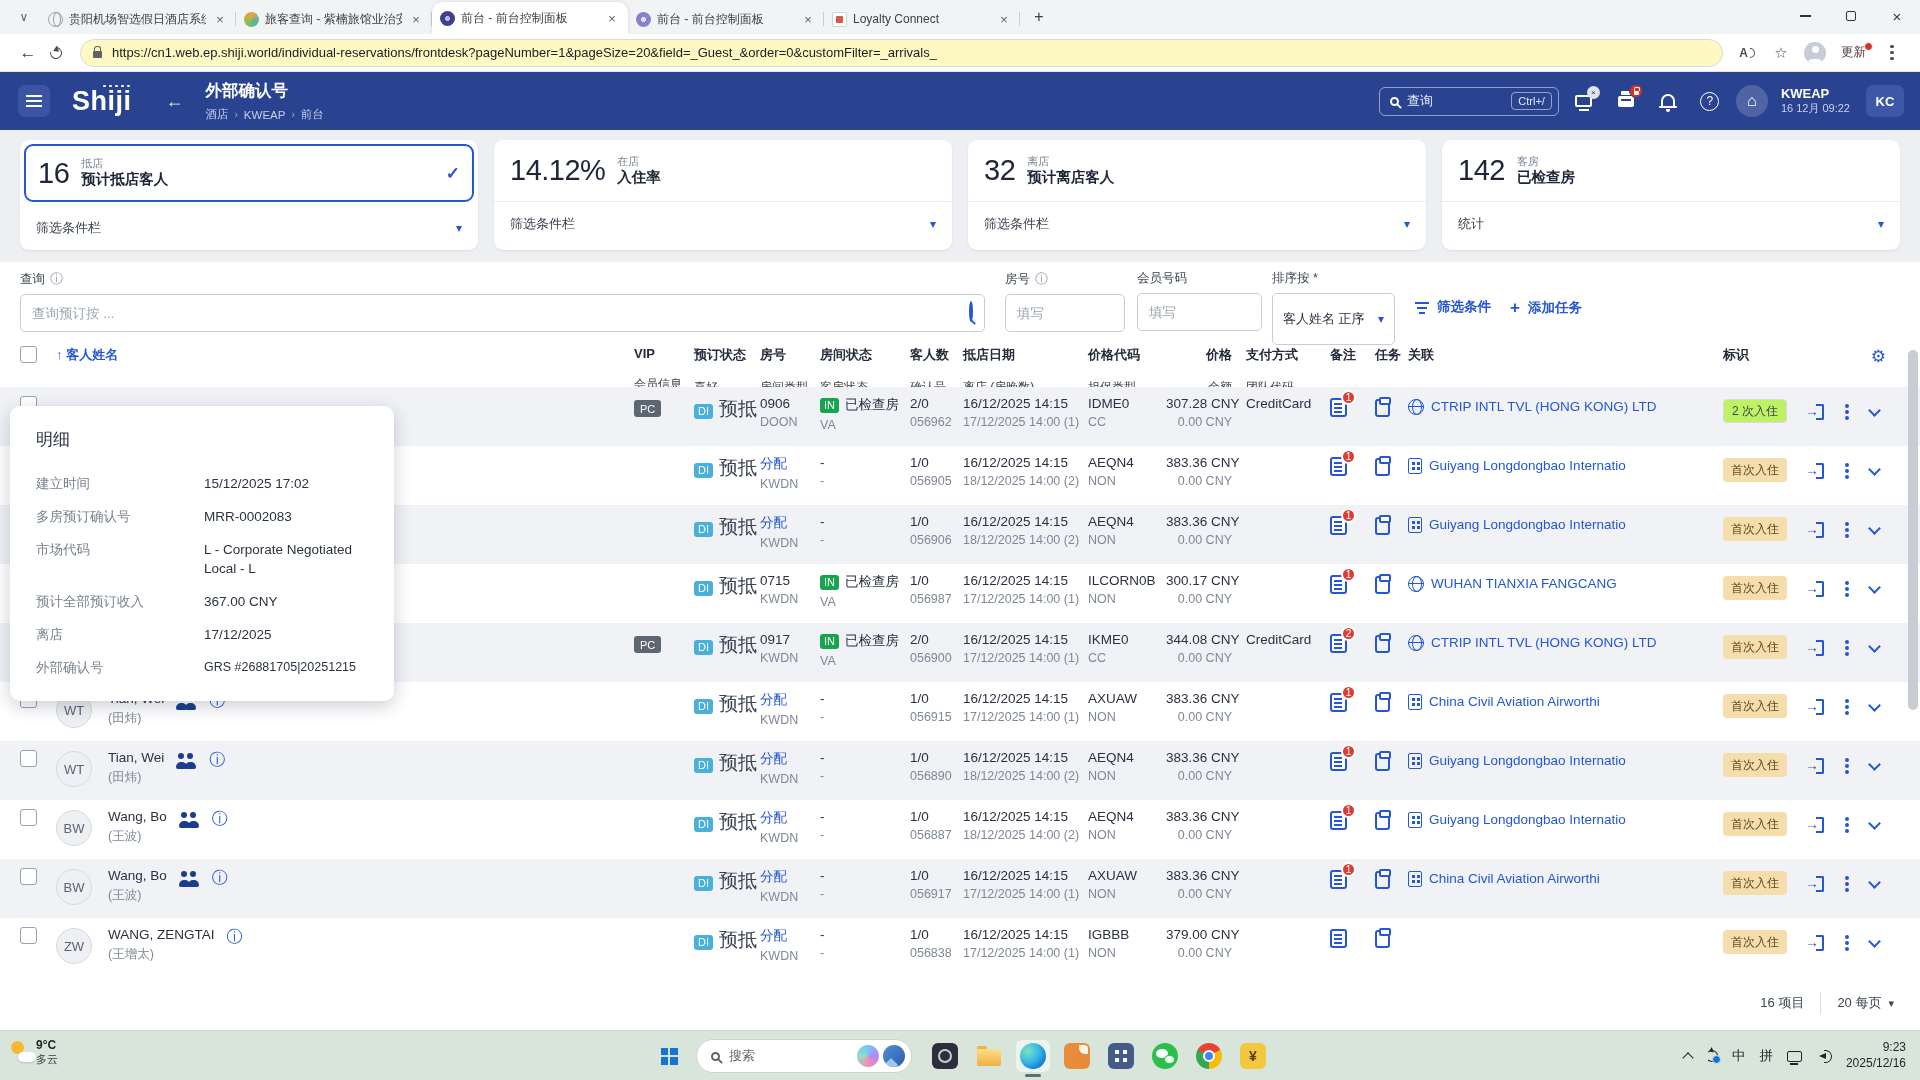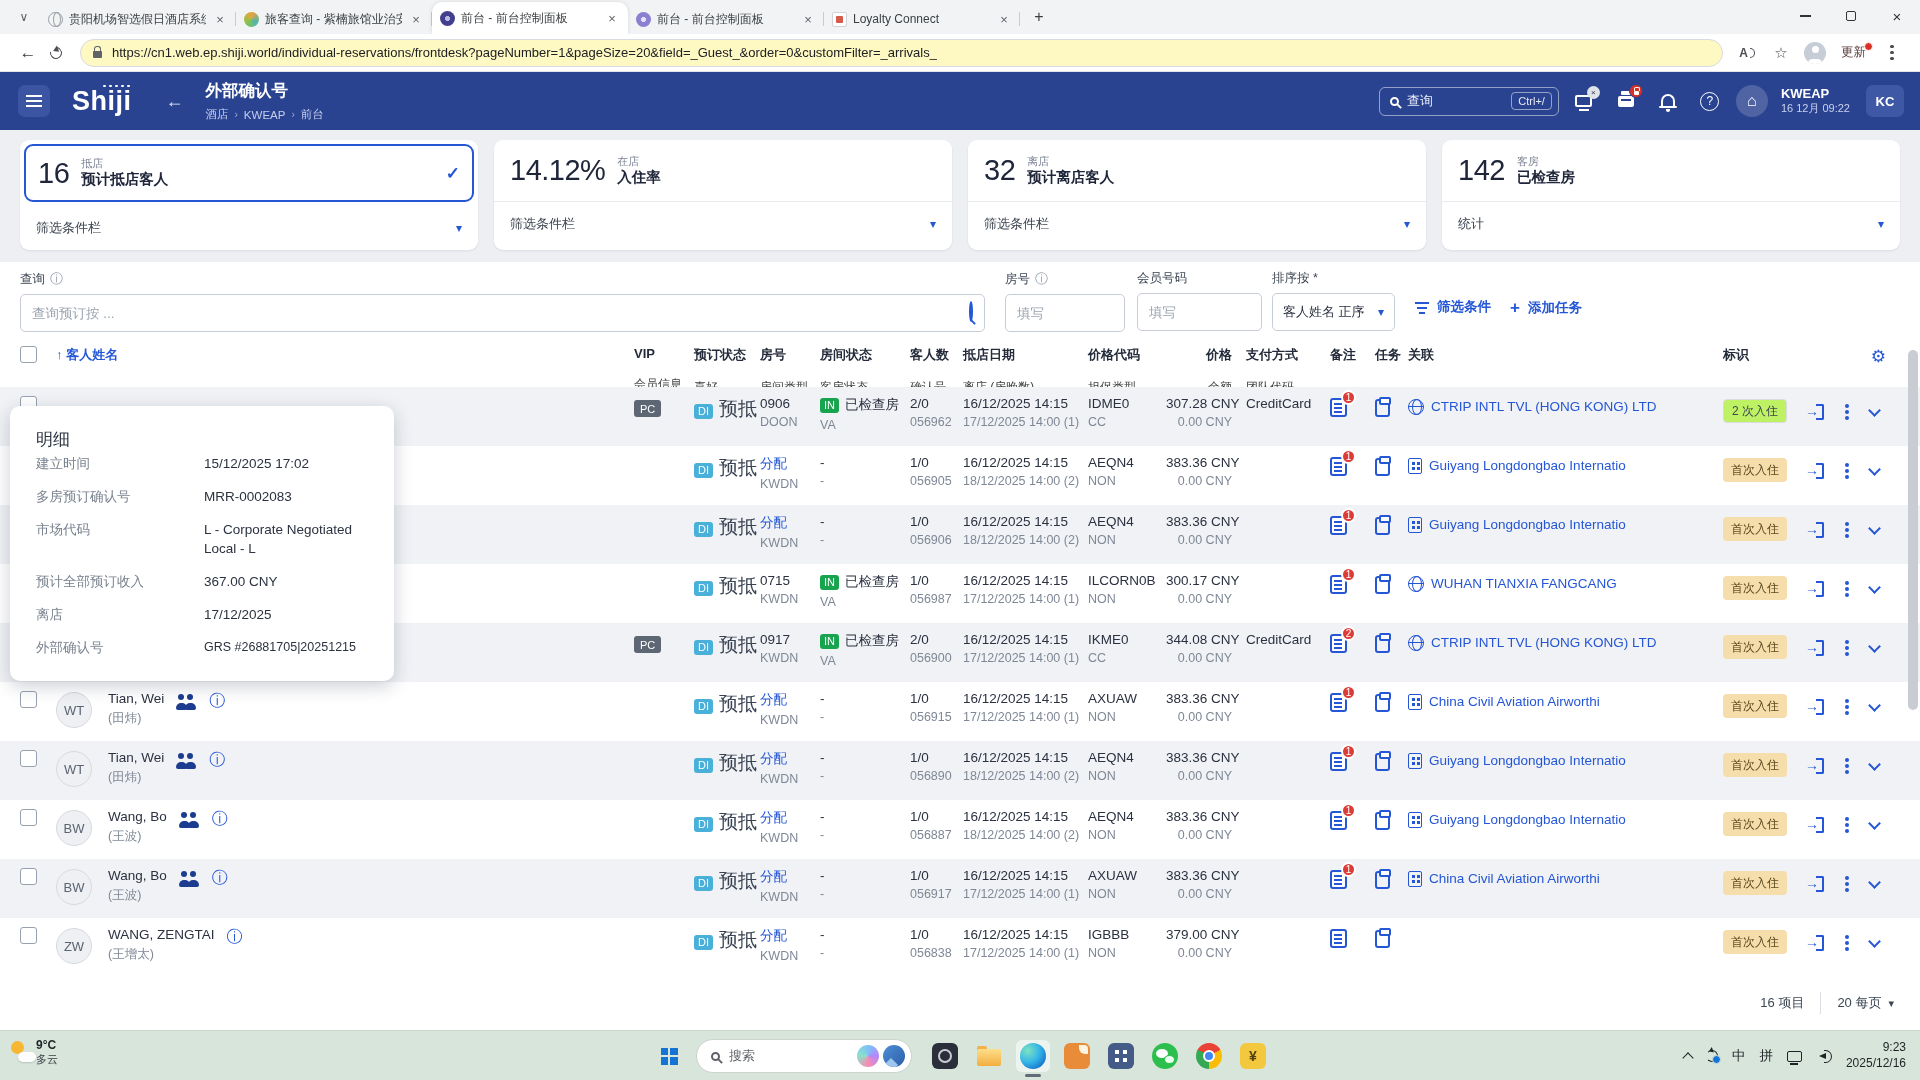--- a/index.html
+++ b/index.html
@@ -110,21 +110,21 @@
   .flabel{font-size:12.5px;color:#3d4654;display:flex;align-items:center;gap:5px;margin-bottom:6px}
   .igrey{color:#98a1ae;font-size:13px}
   .fgroup{position:absolute;top:0}
   .finput{height:38px;border:1px solid #c7cdd6;border-radius:5px;font-size:13.5px;color:#2b3140;padding:0 34px 0 11px;font-family:"Liberation Sans",sans-serif;width:100%}
   .finput::placeholder{color:#9aa3b0}
   .fg-q{left:0;width:965px}
   .fg-q .magwrap{position:absolute;right:12px;bottom:11px;color:#2456d6}
   .fg-room{left:985px;width:120px}
   .fg-mem{left:1117px;width:125px}
   .fg-sort{left:1252px;width:123px}
-  .fselect{height:38px;border:1px solid #c7cdd6;border-radius:5px;display:flex;align-items:center;padding:0 10px;cursor:pointer;background:#fff}
+  .fselect{height:52px;border:1px solid #c7cdd6;border-radius:5px;display:flex;align-items:center;padding:0 10px;cursor:pointer;background:#fff}
   .fselect .val{font-size:13px;color:#2b3140;flex:1;white-space:nowrap;overflow:hidden}
   .linkbtn{position:absolute;display:flex;align-items:center;gap:8px;color:#2456d6;font-size:13.5px;font-weight:bold;cursor:pointer;top:28px}
   .lb-filter{left:1395px}
   .lb-add{left:1490px}
   .ic-fbars{width:14px;height:2px;background:#2456d6;position:relative;display:inline-block;margin-top:-8px}
   .ic-fbars::before{content:'';position:absolute;top:5px;left:2px;width:10px;height:2px;background:#2456d6}
   .ic-fbars::after{content:'';position:absolute;top:10px;left:4px;width:6px;height:2px;background:#2456d6}
   .plus{font-size:17px;font-weight:bold}
 
   
@@ -180,21 +180,21 @@
 
   
   .pfooter{position:absolute;bottom:8px;right:26px;display:flex;align-items:center;gap:16px;height:38px}
   .pftxt{font-size:13px;color:#3c4654}
   .pfdiv{width:1px;height:22px;background:#dadde2}
   .perpage{display:flex;align-items:center;gap:7px;cursor:pointer}
   .caret-dk{color:#3c4654;font-size:11px}
 
   
   .popover{position:absolute;top:406px;left:10px;width:384px;background:#fff;border-radius:10px;box-shadow:0 5px 18px rgba(20,30,60,.22);padding:22px 26px;z-index:50}
-  .poptitle{font-size:17px;color:#2b3240;margin-bottom:4px}
+  .poptitle{font-size:17px;color:#2b3240;margin-bottom:24px}
   .poprow{display:flex;margin-bottom:15px}
   .poplabel{width:168px;flex:none;font-size:13.5px;color:#79828f}
   .popval{flex:1;font-size:13.5px;color:#2b3240;line-height:1.35}
   .popval.sm{font-size:12.5px}
 
   
   .scrollthumb{position:absolute;right:2px;top:350px;width:10px;height:360px;border-radius:5px;background:#c9ccd2;z-index:60}
 
   
   .taskbar{position:absolute;left:0;right:0;bottom:0;height:50px;background:#d7e5da;border-top:1px solid rgba(0,0,0,.06)}

